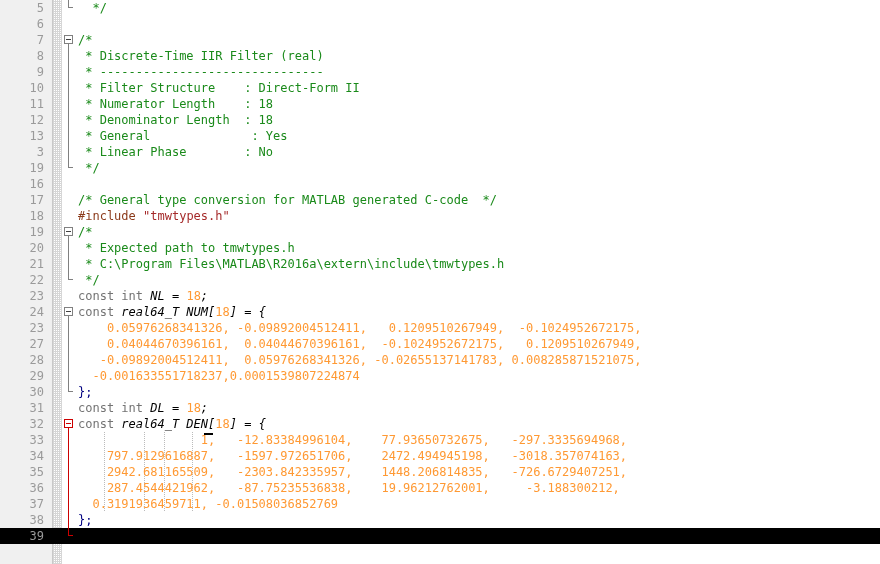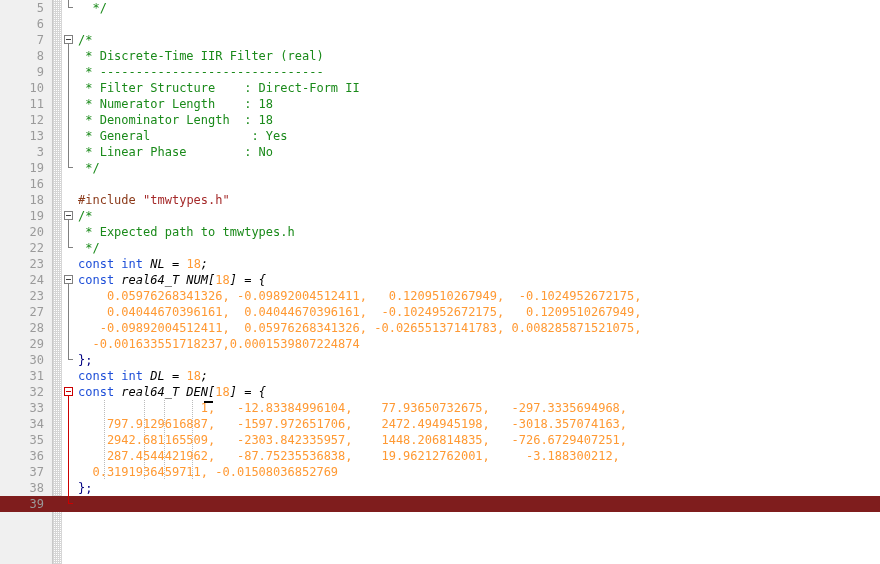--- a/index.html
+++ b/index.html
@@ -53,21 +53,21 @@
   }
 
   
   .row {
     position: relative;
     height: 16px;
     white-space: pre;
     z-index: 2;
   }
   .row.current {
-    background: #7f1d1d;
+    background: #000000;
     padding-left: 28px;
   }
   .row.current .code { background: #e8e8fb; }
 
   .lineno {
     position: absolute;
     left: 0; top: 0;
     width: 44px;
     height: 16px;
     text-align: right;
@@ -90,21 +90,21 @@
     left: 78px; top: 0;
     height: 16px;
     line-height: 16px;
     white-space: pre;
     color: #000000;
     z-index: 3;
   }
 
   
   .cmt  { color: #1a8a1a; }
-  .kw   { color: #1d4ed8; }
+  .kw   { color: #737373; }
   .num  { color: #ff9933; }
   .pre  { color: #8b3a1a; text-align: center; }
   .str  { color: #a52a2a; }
   .op   { color: #000080; }
   .plain{ color: #000000; font-style: italic; }
 
   
   .fold-box {
     position: absolute;
     left: 2px; top: 3px;
@@ -178,23 +178,25 @@
       <div class="row"><div class="lineno">7</div><div class="fold"><div class="fold-line" style="top: 9px; height: 7px;"></div><div class="fold-box"></div></div><div class="code"><span class="cmt">/*</span></div></div>
       <div class="row"><div class="lineno">8</div><div class="fold"><div class="fold-line"></div></div><div class="code"><span class="cmt"> * Discrete-Time IIR Filter (real)</span></div></div>
       <div class="row"><div class="lineno">9</div><div class="fold"><div class="fold-line"></div></div><div class="code"><span class="cmt"> * -------------------------------</span></div></div>
       <div class="row"><div class="lineno">10</div><div class="fold"><div class="fold-line"></div></div><div class="code"><span class="cmt"> * Filter Structure    : Direct-Form II</span></div></div>
       <div class="row"><div class="lineno">11</div><div class="fold"><div class="fold-line"></div></div><div class="code"><span class="cmt"> * Numerator Length    : 18</span></div></div>
       <div class="row"><div class="lineno">12</div><div class="fold"><div class="fold-line"></div></div><div class="code"><span class="cmt"> * Denominator Length  : 18</span></div></div>
       <div class="row"><div class="lineno">13</div><div class="fold"><div class="fold-line"></div></div><div class="code"><span class="cmt"> * General              : Yes</span></div></div>
       <div class="row"><div class="lineno">3</div><div class="fold"><div class="fold-line"></div></div><div class="code"><span class="cmt"> * Linear Phase        : No</span></div></div>
       <div class="row"><div class="lineno">19</div><div class="fold"><div class="fold-end"></div></div><div class="code"><span class="cmt"> */</span></div></div>
       <div class="row"><div class="lineno">16</div><div class="fold"></div><div class="code"></div></div>
+      <div class="row"><div class="lineno">17</div><div class="fold"></div><div class="code"><span class="cmt">/* General type conversion for MATLAB generated C-code  */</span></div></div>
       <div class="row"><div class="lineno">18</div><div class="fold"></div><div class="code"><span class="pre">#include </span><span class="str">"tmwtypes.h"</span></div></div>
       <div class="row"><div class="lineno">19</div><div class="fold"><div class="fold-line" style="top: 9px; height: 7px;"></div><div class="fold-box"></div></div><div class="code"><span class="cmt">/*</span></div></div>
       <div class="row"><div class="lineno">20</div><div class="fold"><div class="fold-line"></div></div><div class="code"><span class="cmt"> * Expected path to tmwtypes.h</span></div></div>
+      <div class="row"><div class="lineno">21</div><div class="fold"><div class="fold-line"></div></div><div class="code"><span class="cmt"> * C:\Program Files\MATLAB\R2016a\extern\include\tmwtypes.h</span></div></div>
       <div class="row"><div class="lineno">22</div><div class="fold"><div class="fold-end"></div></div><div class="code"><span class="cmt"> */</span></div></div>
       <div class="row"><div class="lineno">23</div><div class="fold"></div><div class="code"><span class="kw">const</span><span class="plain"> </span><span class="kw">int</span><span class="plain"> NL = </span><span class="num">18</span><span class="plain">;</span></div></div>
       <div class="row"><div class="lineno">24</div><div class="fold"><div class="fold-line" style="top: 9px; height: 7px;"></div><div class="fold-box"></div></div><div class="code"><span class="kw">const</span><span class="plain"> real64_T NUM[</span><span class="num">18</span><span class="plain">] = {</span></div></div>
       <div class="row"><div class="lineno">23</div><div class="fold"><div class="fold-line"></div></div><div class="code"><span class="num">    0.05976268341326, -0.09892004512411,   0.1209510267949,  -0.1024952672175,</span></div></div>
       <div class="row"><div class="lineno">27</div><div class="fold"><div class="fold-line"></div></div><div class="code"><span class="num">    0.04044670396161,  0.04044670396161,  -0.1024952672175,   0.1209510267949,</span></div></div>
       <div class="row"><div class="lineno">28</div><div class="fold"><div class="fold-line"></div></div><div class="code"><span class="num">   -0.09892004512411,  0.05976268341326, -0.02655137141783, 0.008285871521075,</span></div></div>
       <div class="row"><div class="lineno">29</div><div class="fold"><div class="fold-line"></div></div><div class="code"><span class="num">  -0.001633551718237,0.0001539807224874</span></div></div>
       <div class="row"><div class="lineno">30</div><div class="fold"><div class="fold-end"></div></div><div class="code"><span class="op">};</span></div></div>
       <div class="row"><div class="lineno">31</div><div class="fold"></div><div class="code"><span class="kw">const</span><span class="plain"> </span><span class="kw">int</span><span class="plain"> DL = </span><span class="num">18</span><span class="plain">;</span></div></div>
       <div class="row"><div class="lineno">32</div><div class="fold"><div class="fold-line red" style="top: 9px; height: 7px;"></div><div class="fold-box red"></div></div><div class="code"><span class="kw">const</span><span class="plain"> real64_T DEN[</span><span class="num">18</span><span class="plain">] = {</span></div></div>

